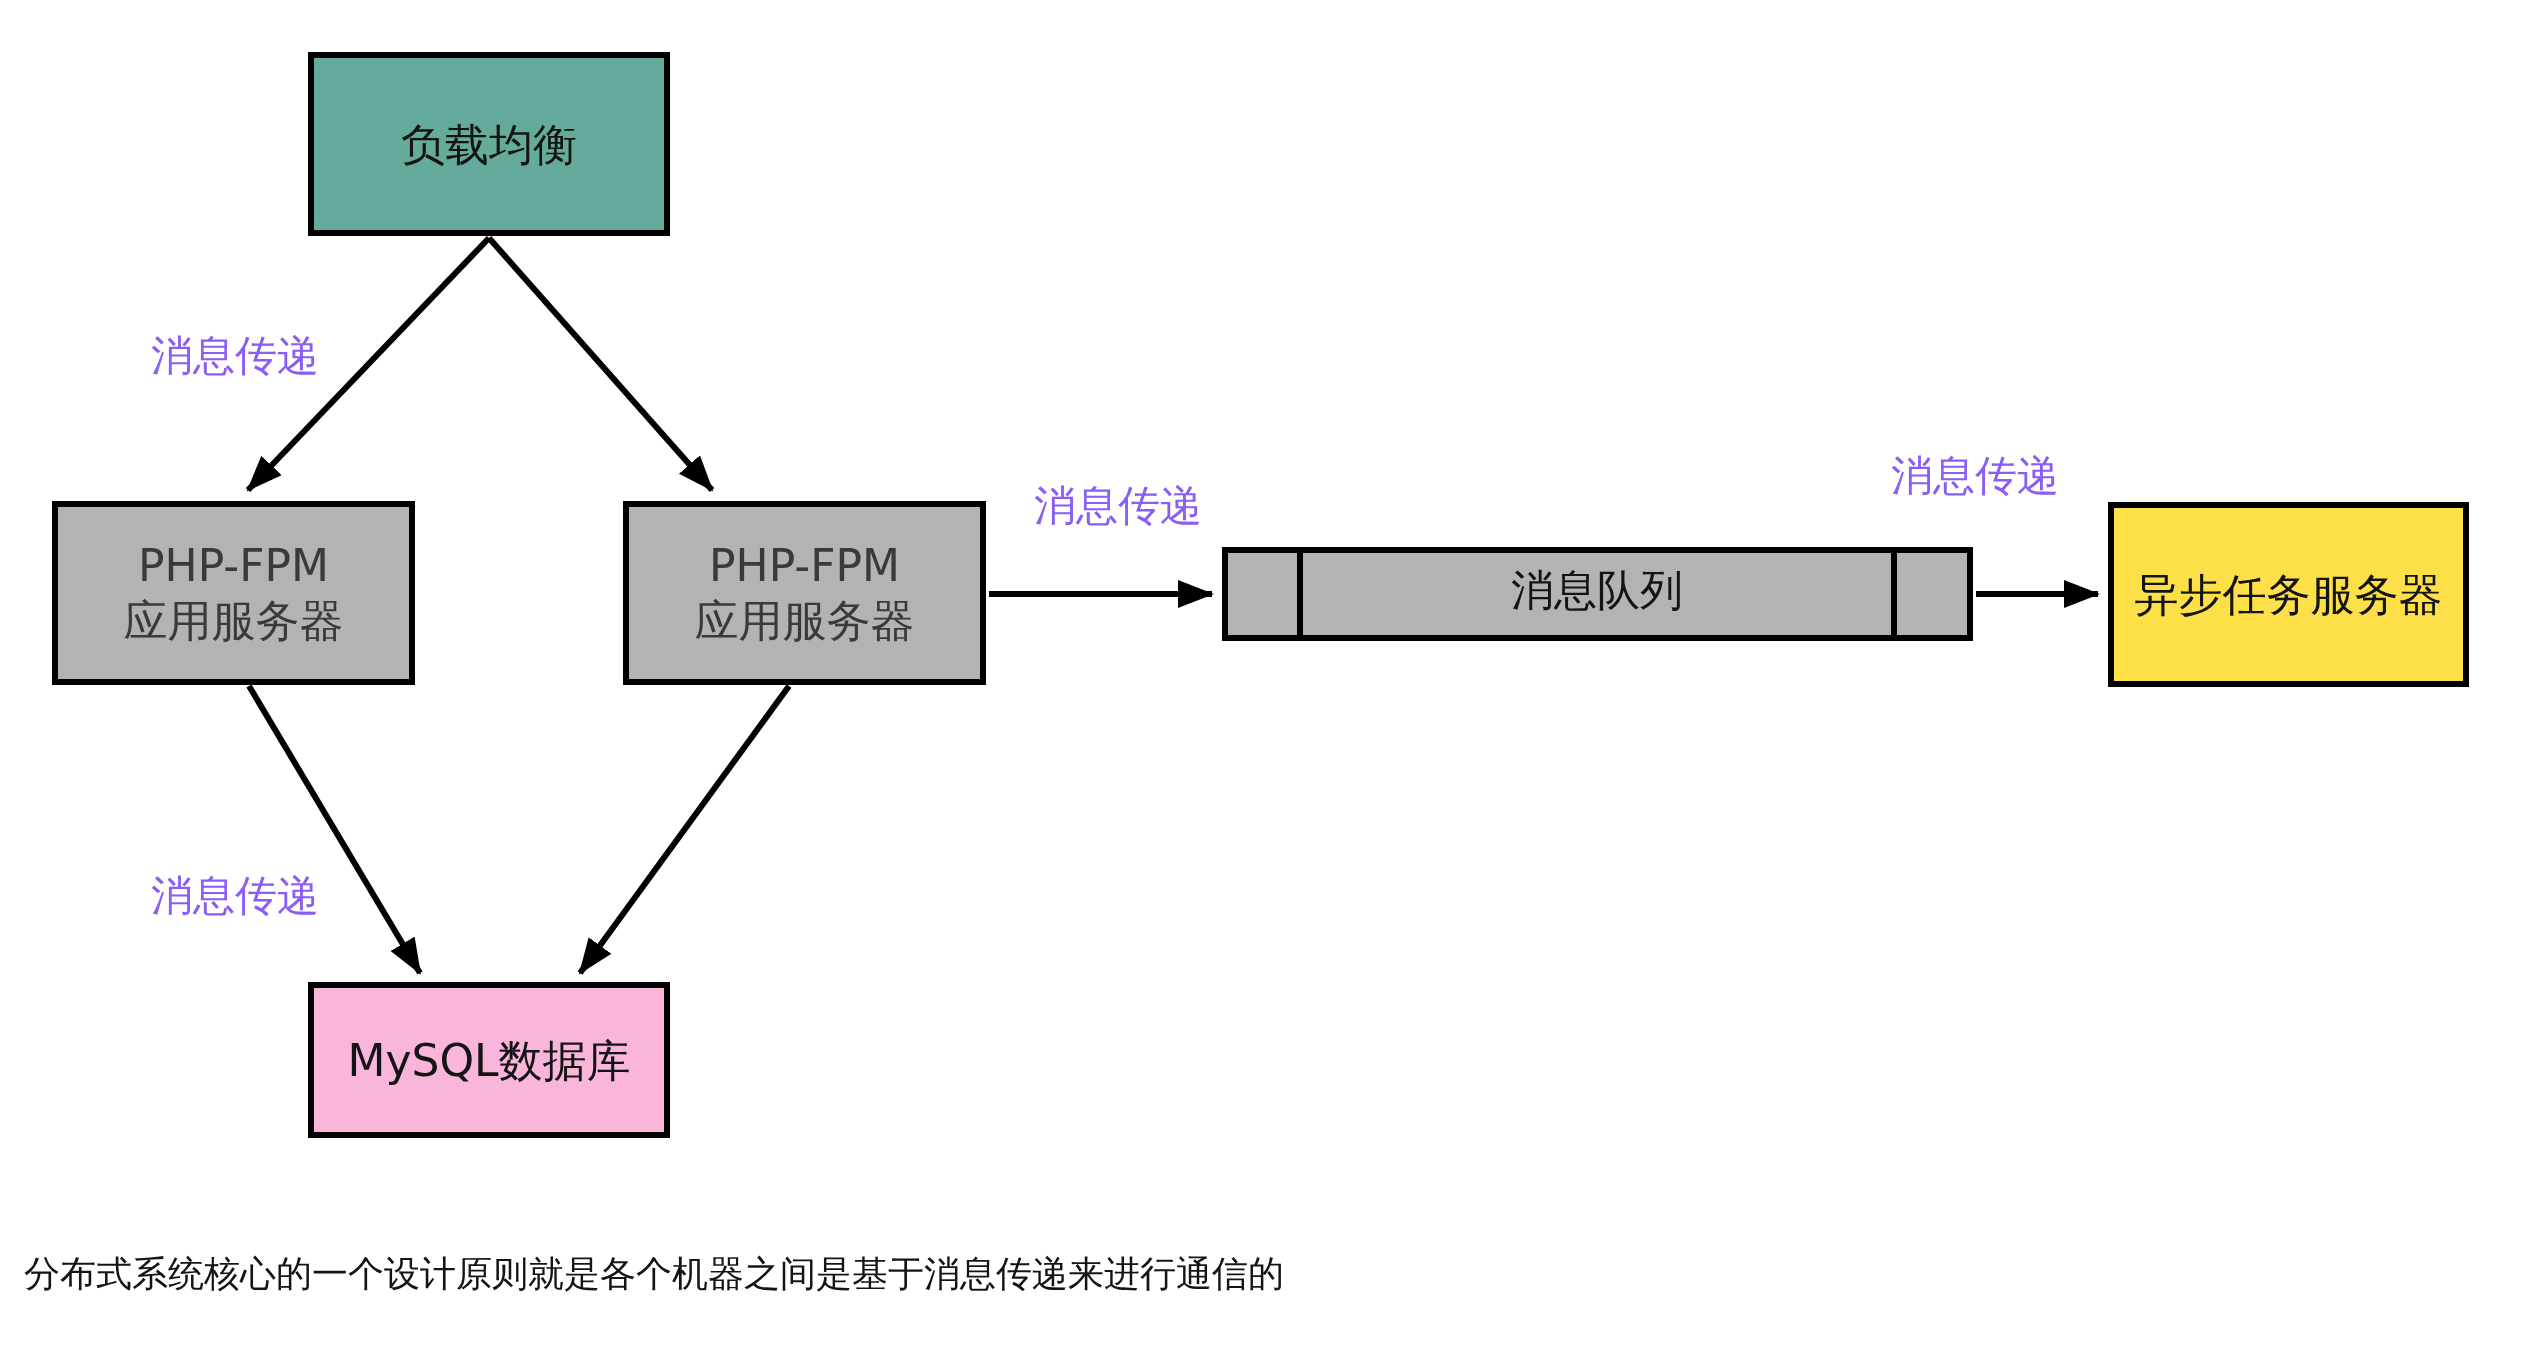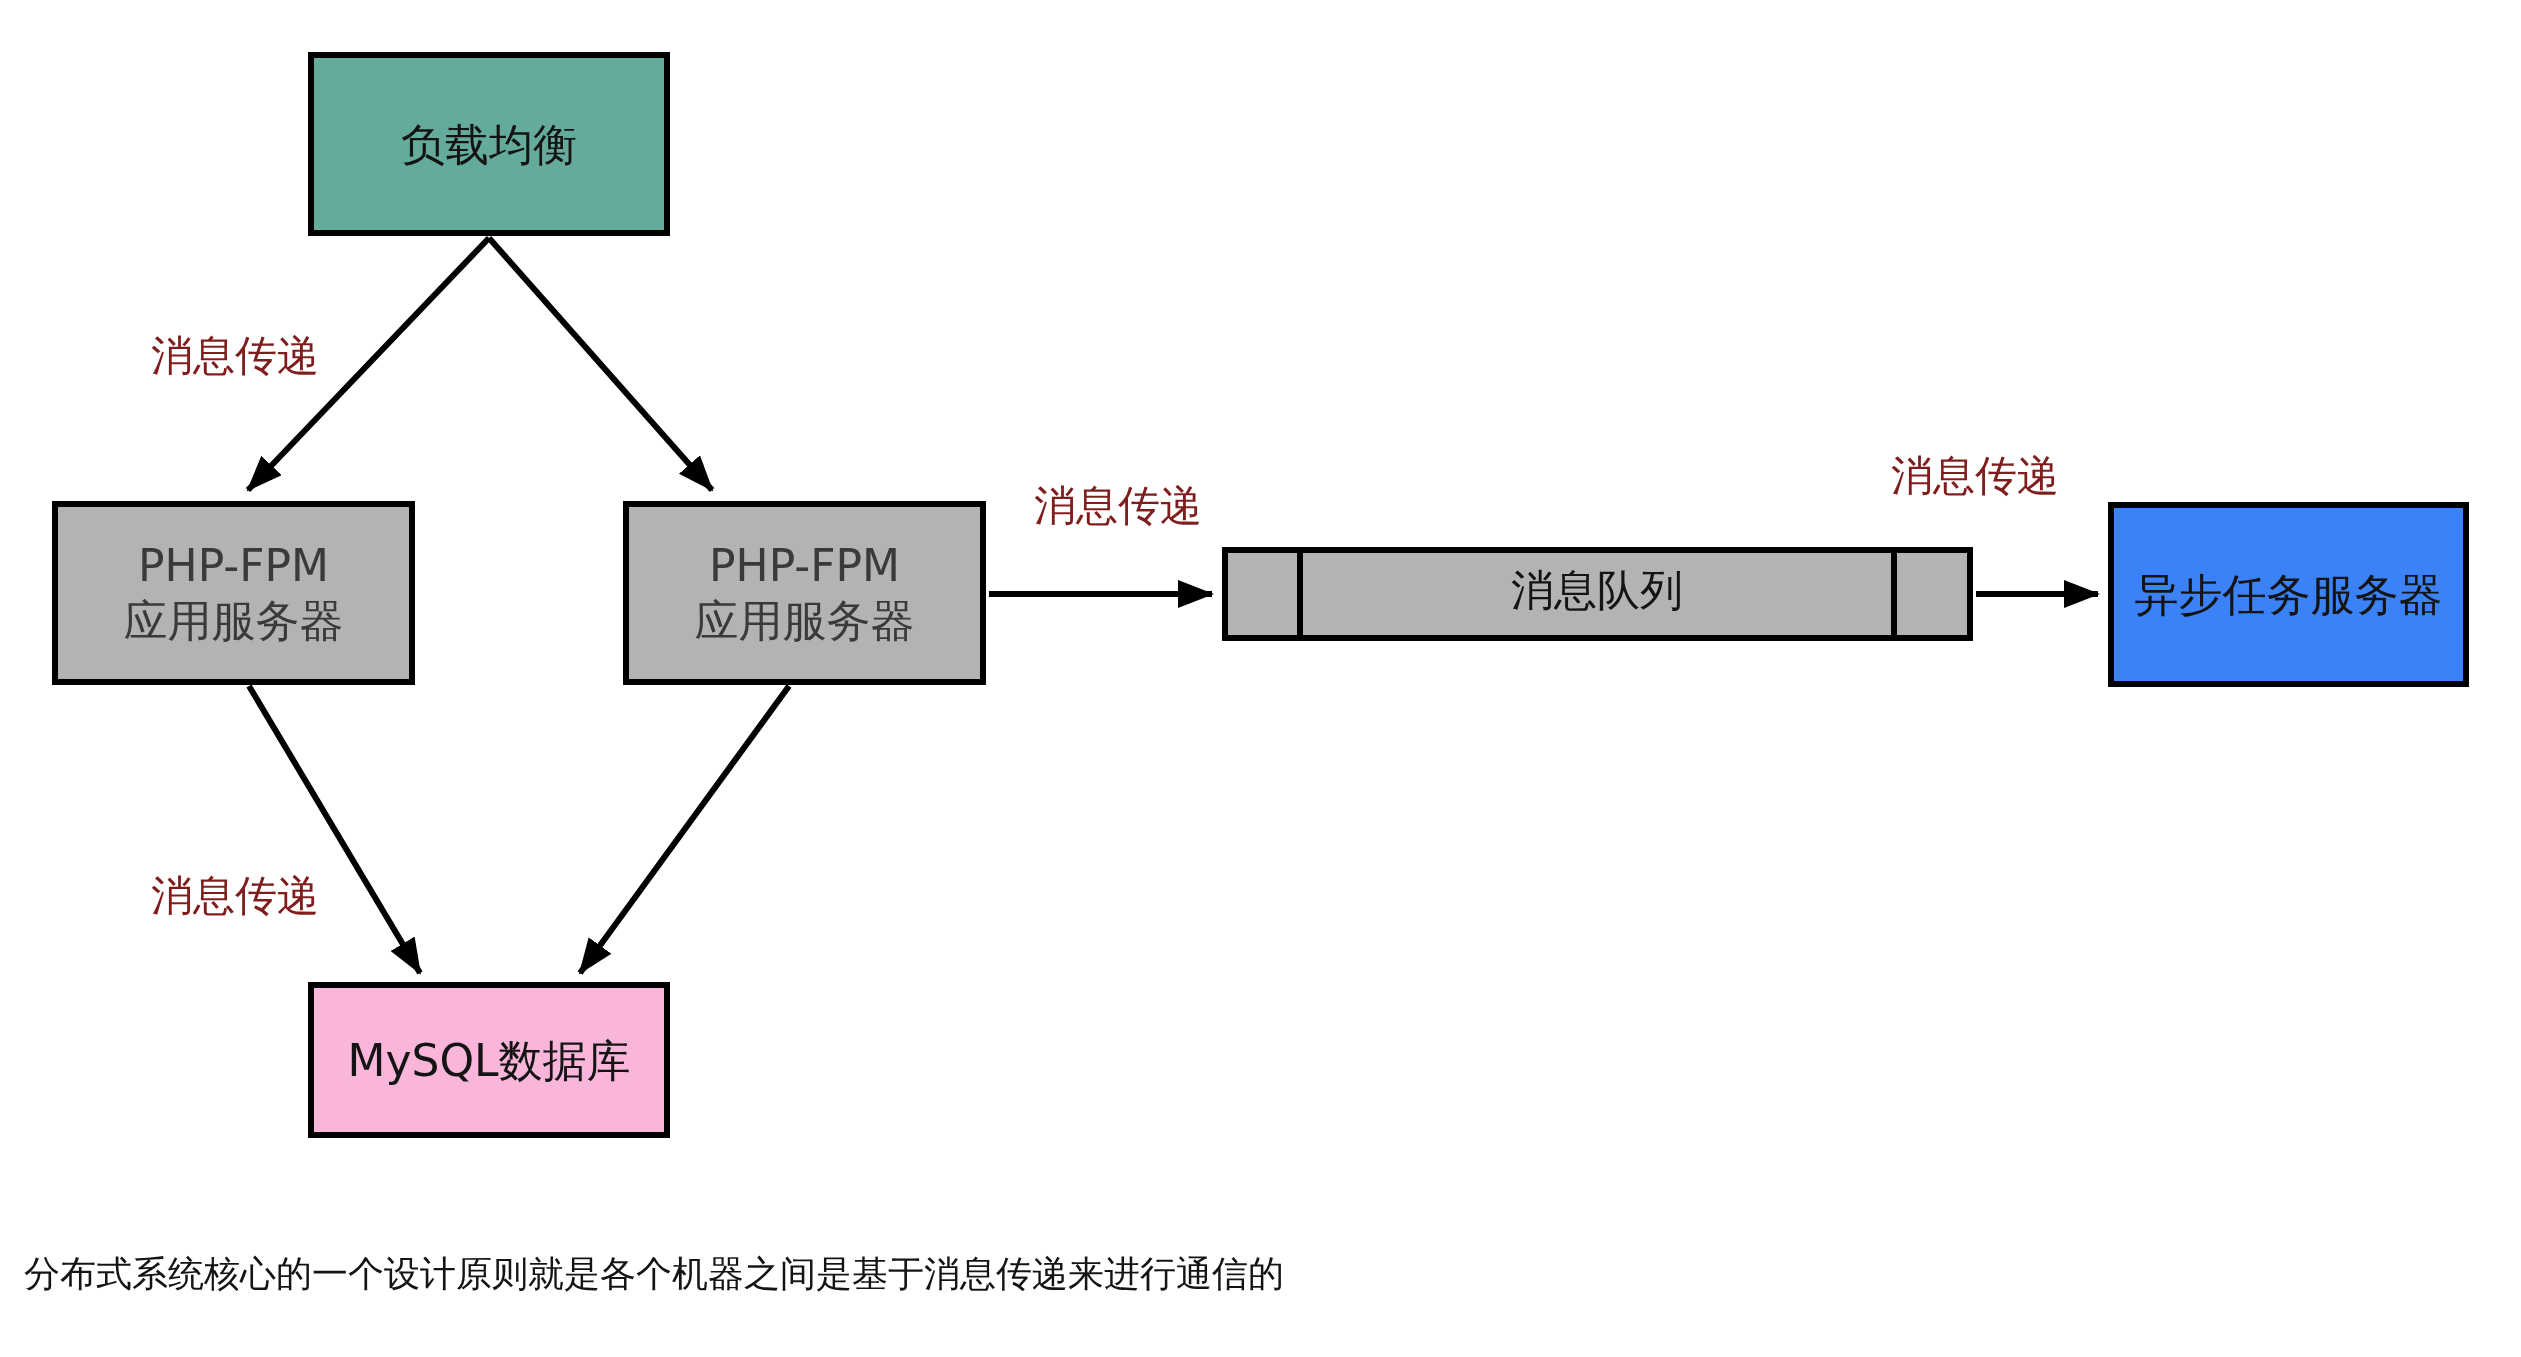--- a/index.html
+++ b/index.html
@@ -56,21 +56,21 @@
     font-size: 43px;
     color: #141414;
   }
 
   .edge-label {
     position: absolute;
     width: 190px;
     text-align: center;
     font-size: 42px;
     line-height: 1.15;
-    color: #7f1d1d;
+    color: #8b5cf6;
     white-space: nowrap;
   }
   .el-lb-php1    { left: 140px;  top: 332px; }
   .el-php2-queue { left: 1023px; top: 482px; }
   .el-queue-async{ left: 1880px; top: 452px; }
   .el-php1-mysql { left: 140px;  top: 872px; }
 
   .caption {
     position: absolute;
     left: 24px;
@@ -115,21 +115,21 @@
   </div>
 
   <div class="node node-queue" style="background-color: rgb(179, 179, 179);">
     <div class="q-head"></div>
     <div class="q-body">
       <span>消息队列</span>
     </div>
     <div class="q-tail"></div>
   </div>
 
-  <div class="node node-async" style="background-color: #3b82f6;">
+  <div class="node node-async" style="background-color: #fde047;">
     <span>异步任务服务器</span>
   </div>
 
   <div class="node node-mysql" style="background-color: rgb(249, 181, 218);">
     <span>MySQL数据库</span>
   </div>
 
   <div class="edge-label el-lb-php1">消息传递</div>
   <div class="edge-label el-php2-queue">消息传递</div>
   <div class="edge-label el-queue-async">消息传递</div>

